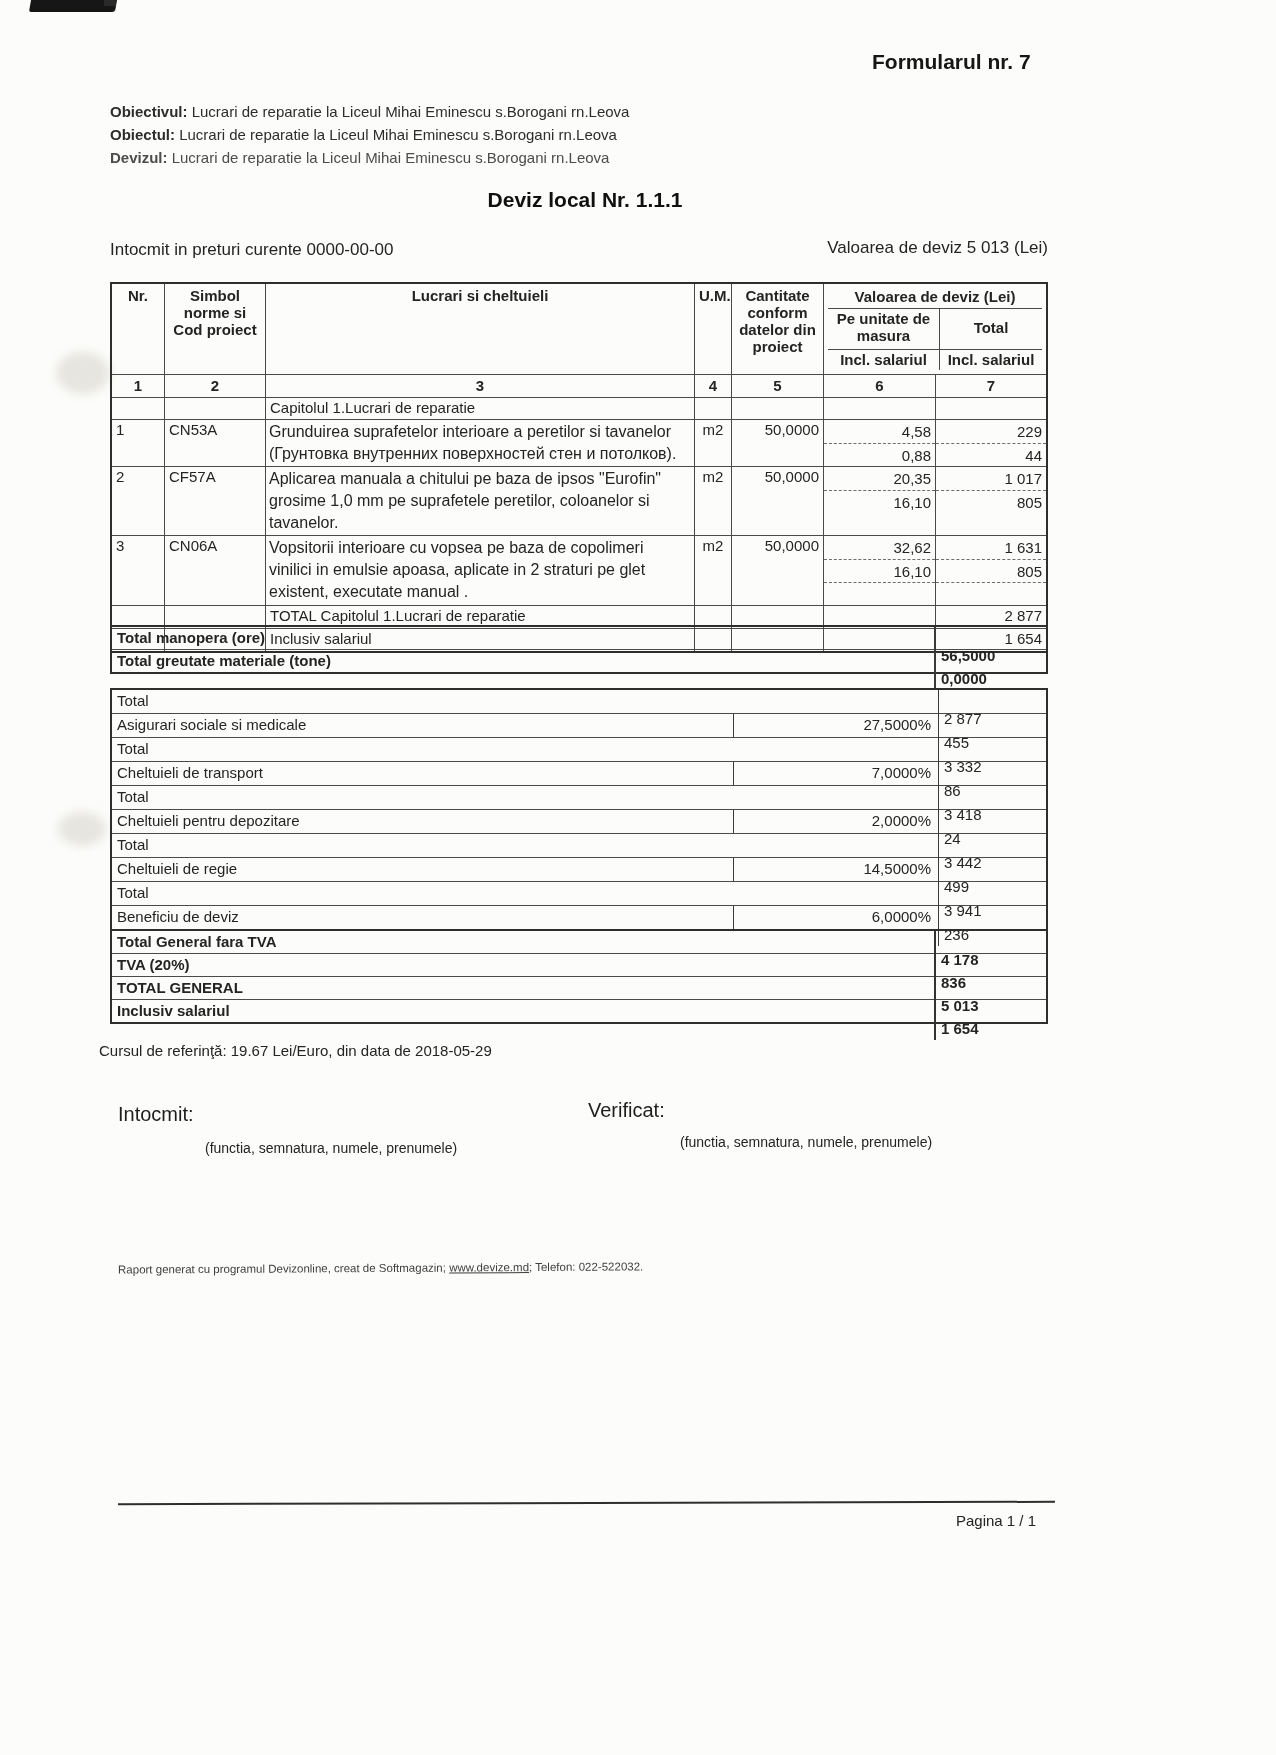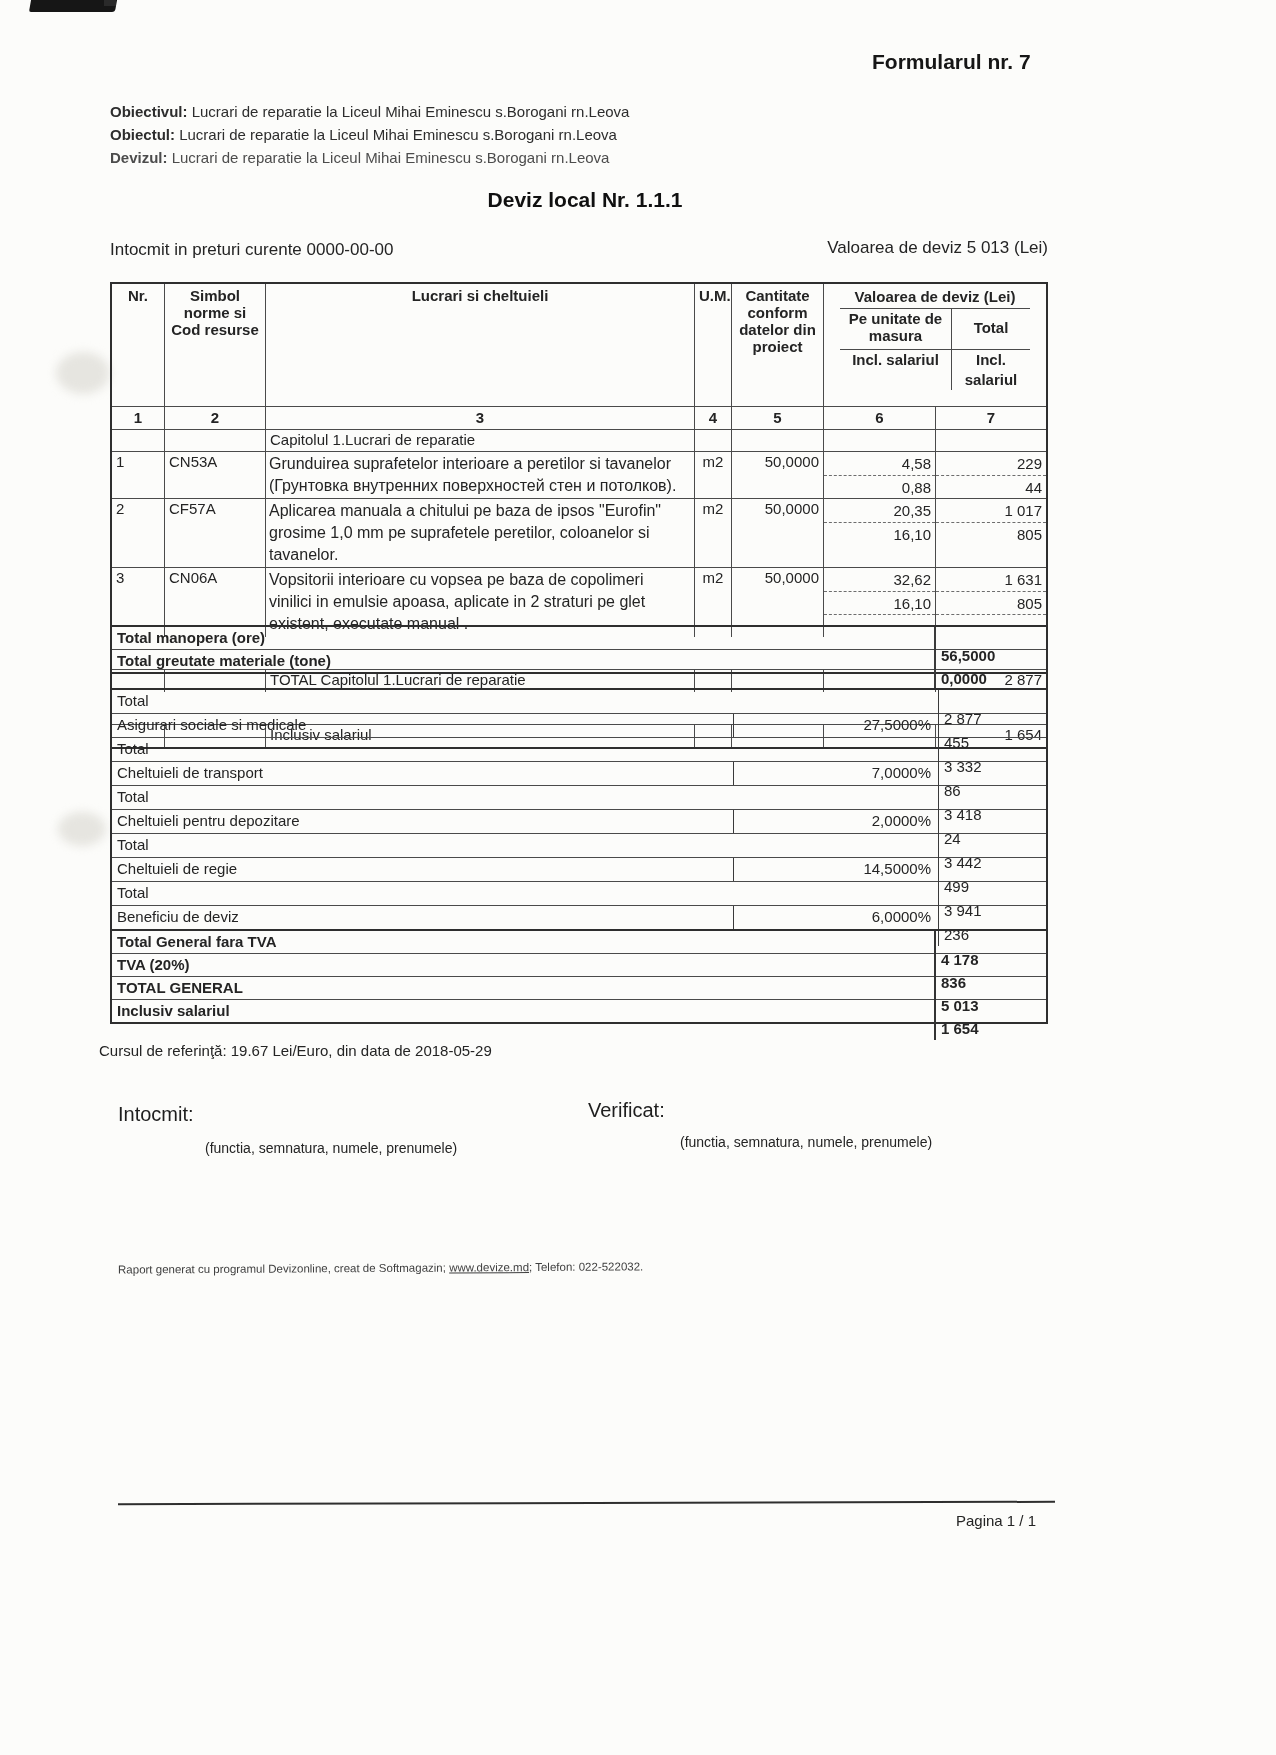--- a/index.html
+++ b/index.html
@@ -32,39 +32,39 @@
   
   .mt { position:absolute; left:110px; top:282px; width:938px; border:2px solid #2e2e2e; box-sizing:border-box; font-size:15px; background:transparent; }
   .mt .row { display:flex; border-top:1px solid #4a4a4a; }
   .mt .row:first-child { border-top:none; }
   .cell { box-sizing:border-box; border-left:1px solid #4a4a4a; padding:1px 4px; }
   .cell:first-child { border-left:none; }
   .w-nr{width:52px} .w-code{width:101px} .w-desc{width:429px} .w-um{width:37px; text-align:center}
   .w-qty{width:92px} .w-unit{width:112px} .w-total{width:111px}
   .hrow { min-height:84px; font-weight:bold; text-align:center; }
   .hrow .cell { padding-top:3px; }
-  .vgroup { width:223px; padding:16px; display:flex; flex-direction:column; }
+  .vgroup { width:223px; padding:4px; display:flex; flex-direction:column; }
   .vg-title { height:21px; line-height:20px; border-bottom:1px solid #4a4a4a; }
   .vg-mid { display:flex; height:40px; border-bottom:1px solid #4a4a4a; }
   .vg-unit { width:112px; box-sizing:border-box; border-right:1px solid #4a4a4a; padding-top:1px; }
   .vg-total { flex:1; padding-top:10px; }
   .vg-incl { display:flex; flex:1; }
   .vg-incl div { line-height:20px; }
   .vg-incl .l { width:112px; box-sizing:border-box; border-right:1px solid #4a4a4a; }
   .vg-incl .r { flex:1; }
   .nrow { height:22px; font-weight:bold; text-align:center; }
   .nrow .cell { line-height:19px; }
   .crow { min-height:21px; }
   .irow .desc { font-size:16px; line-height:22px; padding-left:3px; }
   .num { text-align:right; }
   .split { padding:0; display:flex; flex-direction:column; }
   .half { height:23px; box-sizing:border-box; line-height:21px; padding:1px 4px; text-align:right; }
   .half + .half { border-top:1px dashed #6d6d6d; }
   .half.filler { flex:1; border-top:1px dashed #6d6d6d; }
-  .trow { min-height:22px;margin-top:32px; }
+  .trow { min-height:22px; }
 
   
   .stable { position:absolute; left:110px; width:938px; box-sizing:border-box; border:2px solid #2e2e2e; font-size:15px; }
   .stable .row { display:flex; border-top:1px solid #4a4a4a; }
   .stable .row:first-child { border-top:none; }
   .stable .label { flex:1; padding:2px 5px; }
   .stable .val { box-sizing:border-box; text-align:left; padding:20px 5px; }
 
   .lt { top:625px; font-weight:bold; }
   .lt .row { height:22px; }
@@ -110,21 +110,21 @@
     <div class="obj-line light"><span class="lbl">Devizul:</span> <span>Lucrari de reparatie la Liceul Mihai Eminescu s.Borogani rn.Leova</span></div>
   </div>
 
   <div class="doc-title">Deviz local Nr. 1.1.1</div>
   <div class="prices-note">Intocmit in preturi curente 0000-00-00</div>
   <div class="value-note">Valoarea de deviz 5 013 (Lei)</div>
 
   <div class="mt">
     <div class="row hrow">
       <div class="cell w-nr">Nr.</div>
-      <div class="cell w-code">Simbol norme si Cod resurse</div>
+      <div class="cell w-code">Simbol norme si Cod proiect</div>
       <div class="cell w-desc">Lucrari si cheltuieli</div>
       <div class="cell w-um">U.M.</div>
       <div class="cell w-qty">Cantitate conform datelor din proiect</div>
       <div class="cell vgroup">
         <div class="vg-title">Valoarea de deviz (Lei)</div>
         <div class="vg-mid">
           <div class="vg-unit">Pe unitate de masura</div>
           <div class="vg-total">Total</div>
         </div>
         <div class="vg-incl">

